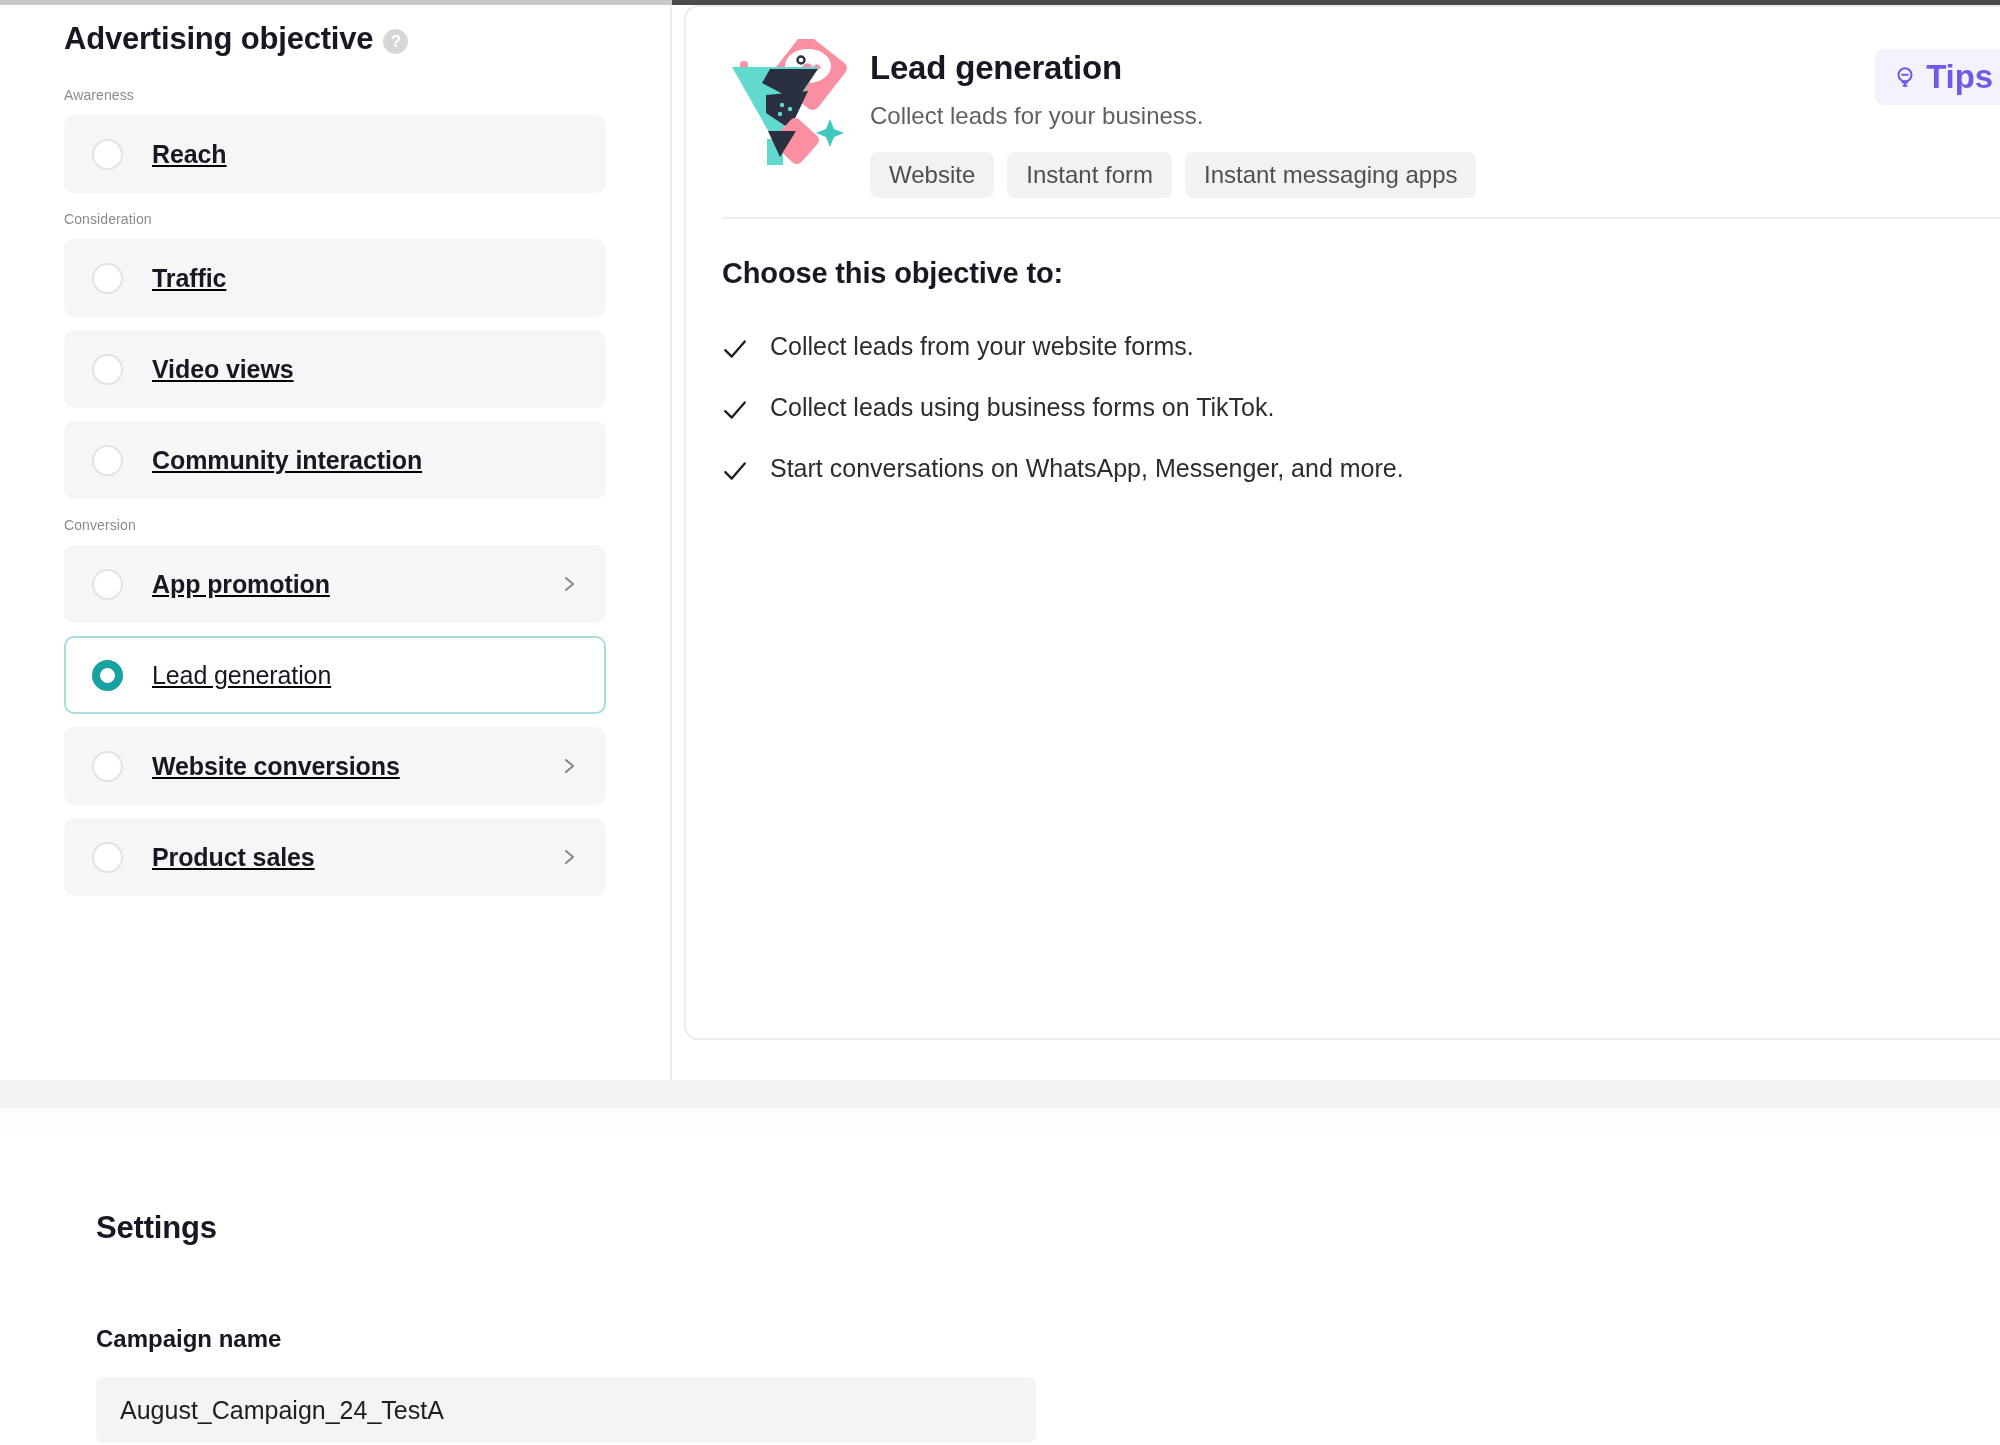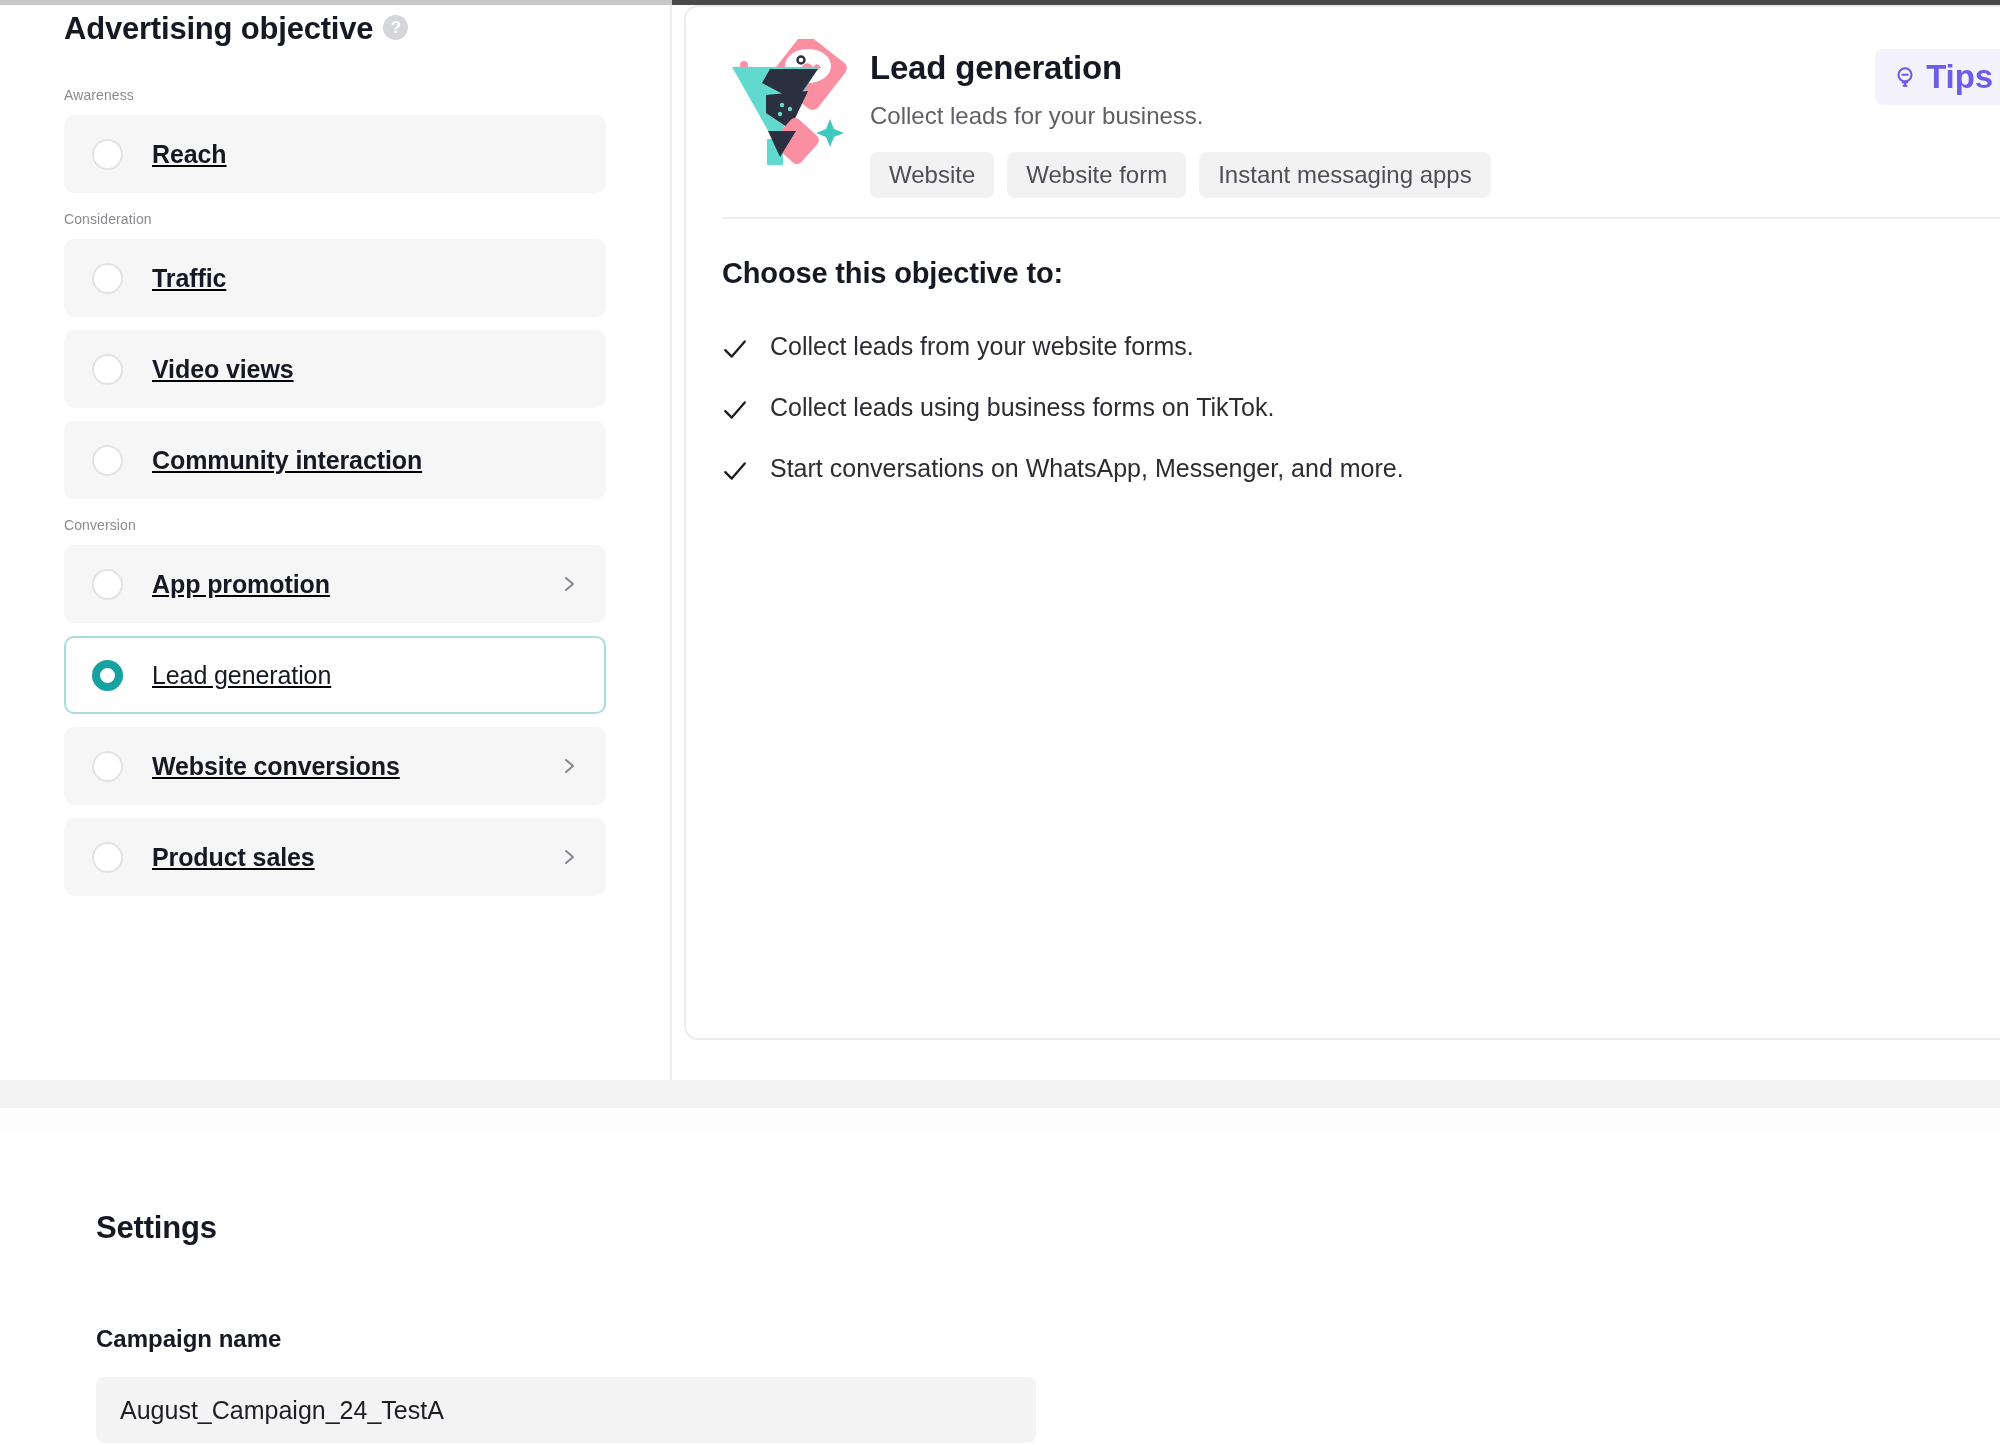--- a/index.html
+++ b/index.html
@@ -50,21 +50,21 @@
     top: 0; left: 0;
     width: 672px;
     height: 1075px;
     background: #ffffff;
     border-right: 2px solid #ededed;
     padding: 0 64px 0 64px;
   }
 
   .sidebar-title-row {
     display: flex;
-    align-items: flex-start;
+    align-items: center;
     gap: 10px;
     padding-top: 6px;
     height: 62px;
   }
   .sidebar-title {
     font-size: 31px;
     font-weight: 700;
     color: #161823;
     letter-spacing: -0.2px;
   }
@@ -391,21 +391,21 @@
 
           <path d="M108 80 l4 10 l10 4 l-10 4 l-4 10 l-4 -10 l-10 -4 l10 -4 z" fill="#3fc8bd"></path>
           <path d="M66 52 l2.5 6 l6 2.5 l-6 2.5 l-2.5 6 l-2.5 -6 l-6 -2.5 l6 -2.5 z" fill="#62d9cf" opacity="0"></path>
         </svg>
 
         <div class="detail-head-text">
           <div class="detail-title">Lead generation</div>
           <div class="detail-subtitle">Collect leads for your business.</div>
           <div class="chip-row" id="chip-row">
               <span class="chip">Website</span>
-              <span class="chip">Website form</span>
+              <span class="chip">Instant form</span>
               <span class="chip">Instant messaging apps</span>
             </div>
         </div>
 
         <div class="tips-button">
           <svg class="bulb-icon" viewBox="0 0 24 24" fill="none" stroke="#6c5ce7" stroke-width="1.9" stroke-linecap="round">
             <circle cx="12" cy="10" r="6"></circle>
             <line x1="9.5" y1="10" x2="14.5" y2="10"></line>
             <line x1="10" y1="17" x2="14" y2="17"></line>
             <line x1="10.6" y1="20" x2="13.4" y2="20"></line>

